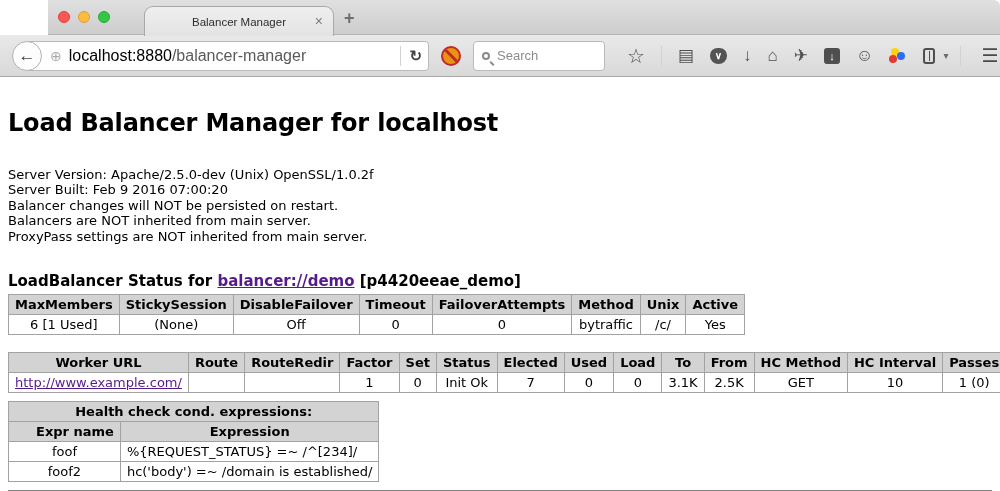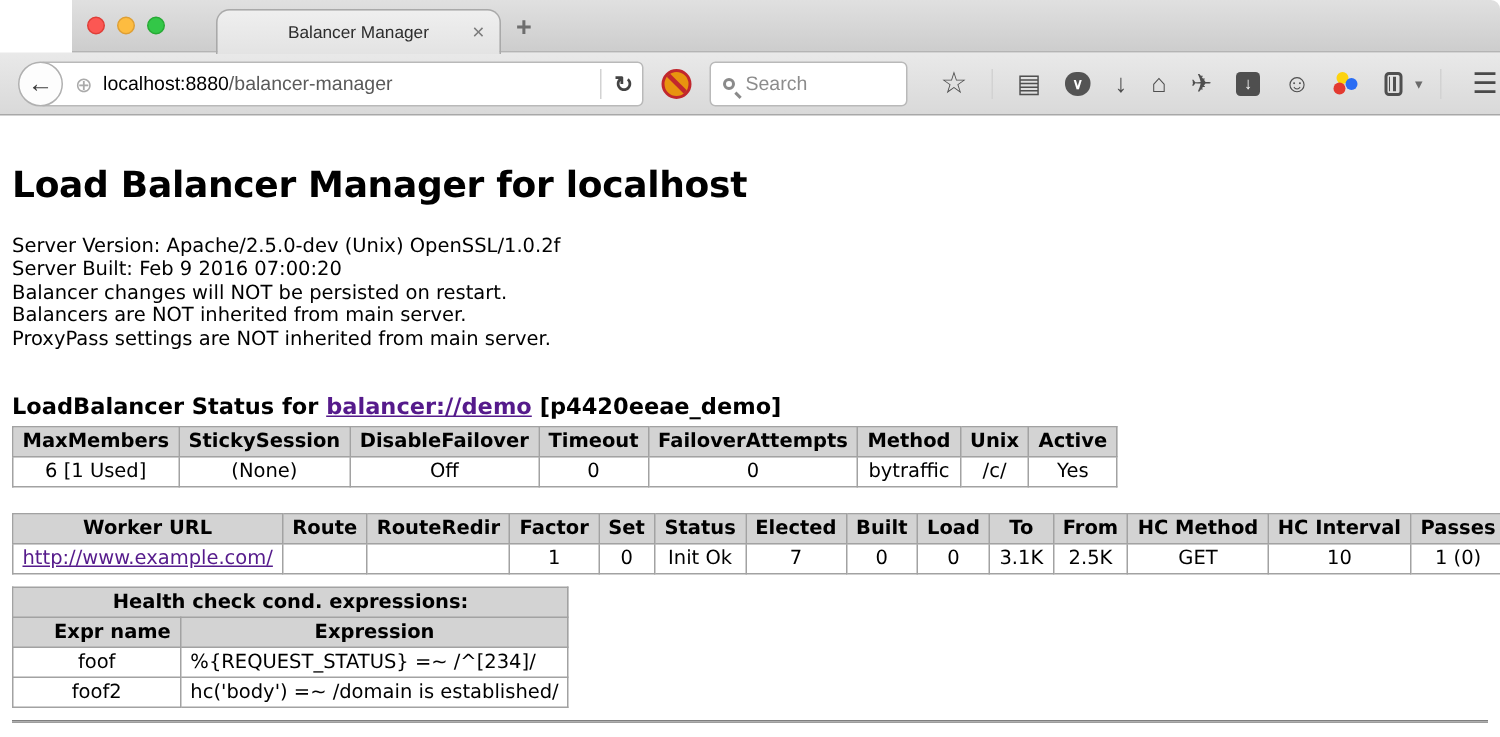--- a/index.html
+++ b/index.html
@@ -24,21 +24,21 @@
 
   
   .toolbar { height: 42px; background: linear-gradient(#e9e9e9, #d9d9d9); border-bottom: 1px solid #a8a8a8;
              display: flex; align-items: center; padding: 0 12px; }
   .back-btn { width: 30px; height: 30px; border-radius: 50%; background: #fdfdfd; border: 1px solid #b0b0b0;
               display: flex; align-items: center; justify-content: center; z-index: 2; flex: none; }
   .back-btn span { font-size: 17px; font-weight: bold; color: #3d3d3d; line-height: 1; }
   .urlbar { height: 30px; width: 404px; margin-left: -17px; background: #fff; border: 1px solid #b9b9b9; border-radius: 4px;
             display: flex; align-items: center; padding: 0 6px 0 24px; flex: none; }
   .globe-icon { color: #aaa; font-size: 14px; margin-right: 7px; }
-  .url-text { font-size: 13px; color: #000; white-space: nowrap; overflow: hidden; flex: 1; }
+  .url-text { font-size: 16px; color: #000; white-space: nowrap; overflow: hidden; flex: 1; }
   .url-text .path { color: #5a5a5a; }
   .vdiv { width: 1px; height: 20px; background: #d2d2d2; margin: 0 8px; flex: none; }
   .reload-icon { color: #444; font-size: 15px; font-weight: bold; }
   .block-btn { margin-left: 12px; width: 20px; height: 20px; border-radius: 50%; background: #e8940f;
                border: 2px solid #c1272d; position: relative; flex: none; overflow: hidden; }
   .block-btn::after { content:""; position: absolute; left: -3px; top: 7px; width: 24px; height: 3px; background: #c1272d;
                transform: rotate(45deg); }
   .searchbar { margin-left: 12px; height: 30px; width: 132px; background: #fff; border: 1px solid #b9b9b9; border-radius: 4px;
                display: flex; align-items: center; padding: 0 8px; flex: none; }
   .magnifier { width: 8px; height: 8px; border: 2px solid #8a8a8a; border-radius: 50%; position: relative; margin-right: 7px; flex: none; }
@@ -60,21 +60,21 @@
   .dot-blue   { background: #2a6df4; left: 8px; top: 5px; }
   .container-badge { width: 12px; height: 16px; border: 2px solid #4f4f4f; border-radius: 3px; margin: 0 4px 0 8px; flex: none;
                   background: repeating-linear-gradient(90deg, #4f4f4f 0 1.5px, transparent 1.5px 4px); background-clip: content-box; padding: 1px; }
   .caret { color: #6a6a6a; font-size: 10px; padding: 0 4px; }
   .right-group { margin-left: auto; display: flex; align-items: center; }
   .hamburger { font-size: 19px; color: #4a4a4a; padding: 0 12px; }
 
   
   .page { background: #fff; padding: 0 8px; font-family: "DejaVu Sans", sans-serif; color: #000; }
   .page h1 { margin-top: 32px; font-size: 24px; font-weight: bold; letter-spacing: -0.2px; }
-  .info { margin-top: 20px; font-size: 13px; line-height: 15.4px; }
+  .info { margin-top: 30px; font-size: 13px; line-height: 15.4px; }
   .status-heading { margin-top: 28px; font-size: 15px; font-weight: bold; }
   .status-heading a { color: #551a8b; }
 
   table { border-collapse: collapse; font-size: 13px; font-family: "DejaVu Sans", sans-serif; }
   th, td { border: 1px solid #a2a2a2; padding: 1px 6px; height: 20px; white-space: nowrap; }
   th { background: #d3d3d3; font-weight: bold; text-align: center; }
   td { text-align: center; background: #fff; }
   table { border: 1px solid #8c8c8c; }
 
   .t-balancer { margin-top: 4px; width: 616px; }
@@ -187,21 +187,21 @@
     <table class="t-worker">
       <tbody>
           <tr>
         <th class="col-url">Worker URL</th>
         <th>Route</th>
         <th>RouteRedir</th>
         <th>Factor</th>
         <th>Set</th>
         <th>Status</th>
         <th>Elected</th>
-        <th>Built</th>
+        <th>Used</th>
         <th>Load</th>
         <th>To</th>
         <th>From</th>
         <th>HC Method</th>
         <th>HC Interval</th>
         <th>Passes</th>
 
       </tr>
       <tr>
         <td class="url-cell"><a href="#">http://www.example.com/</a></td>

